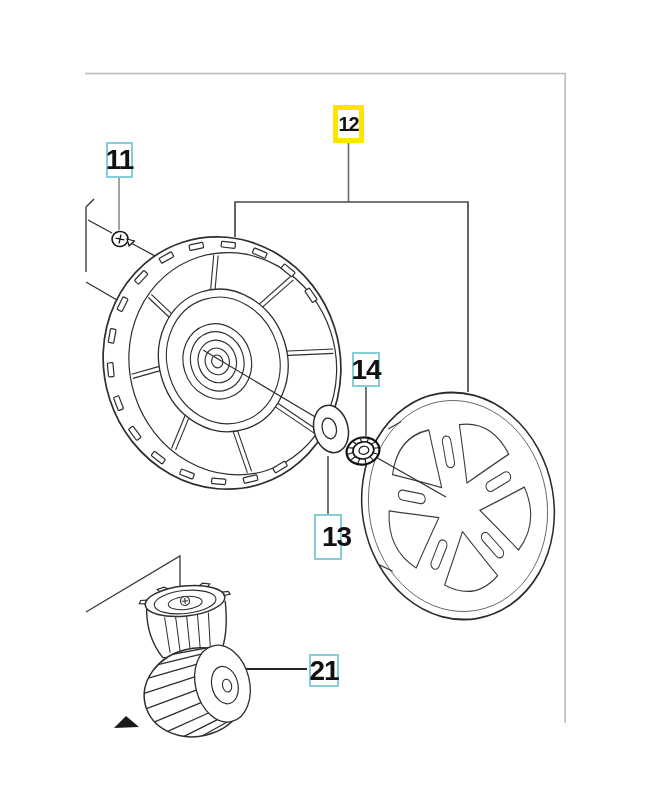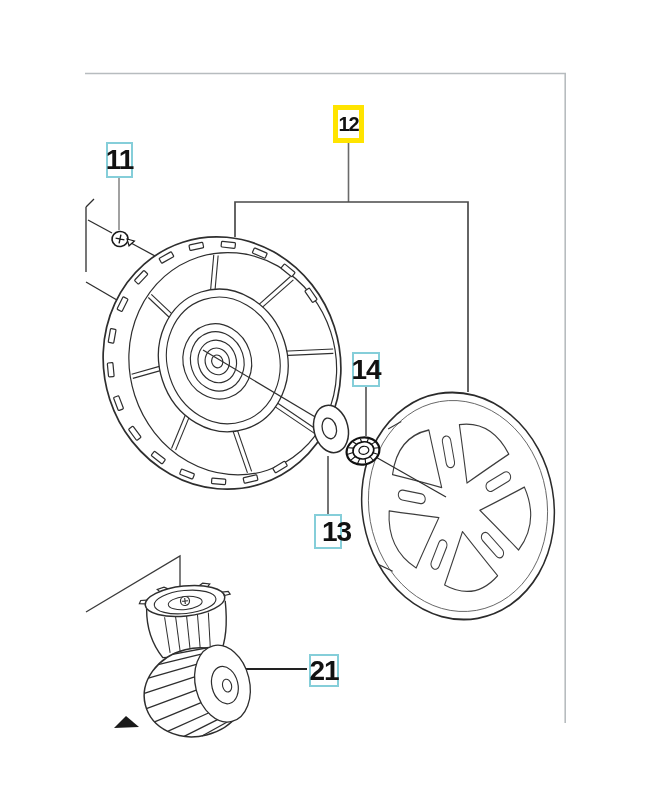--- a/index.html
+++ b/index.html
@@ -16,21 +16,21 @@
   .callout{
     position:absolute;display:flex;align-items:center;justify-content:center;
     background:#fff;color:var(--text);font-weight:700;letter-spacing:-1px;
     box-sizing:border-box;cursor:pointer;user-select:none;line-height:1;
   }
   .callout.default{border:2.5px solid var(--callout);font-size:28px;}
   .callout.highlight{border:5px solid var(--highlight);font-size:20px;}
   #c11{left:106px;top:142px;width:27px;height:36px;}
   #c12{left:333px;top:105px;width:31px;height:38px;}
   #c14{left:352px;top:336px;width:28px;height:35px;margin-top:16px;}
-  #c13{left:314px;top:514px;width:28px;height:35px;padding-left:17px;}
+  #c13{left:314px;top:514px;width:28px;height:46px;padding-left:17px;}
   #c21{left:309px;top:654px;width:30px;height:33px;}
 </style>
 </head>
 <body>
 
 <div class="canvas">
 
   <svg id="art" viewBox="0 0 652 800" width="652" height="800">
 
     <g stroke-width="1.6" fill="none">

